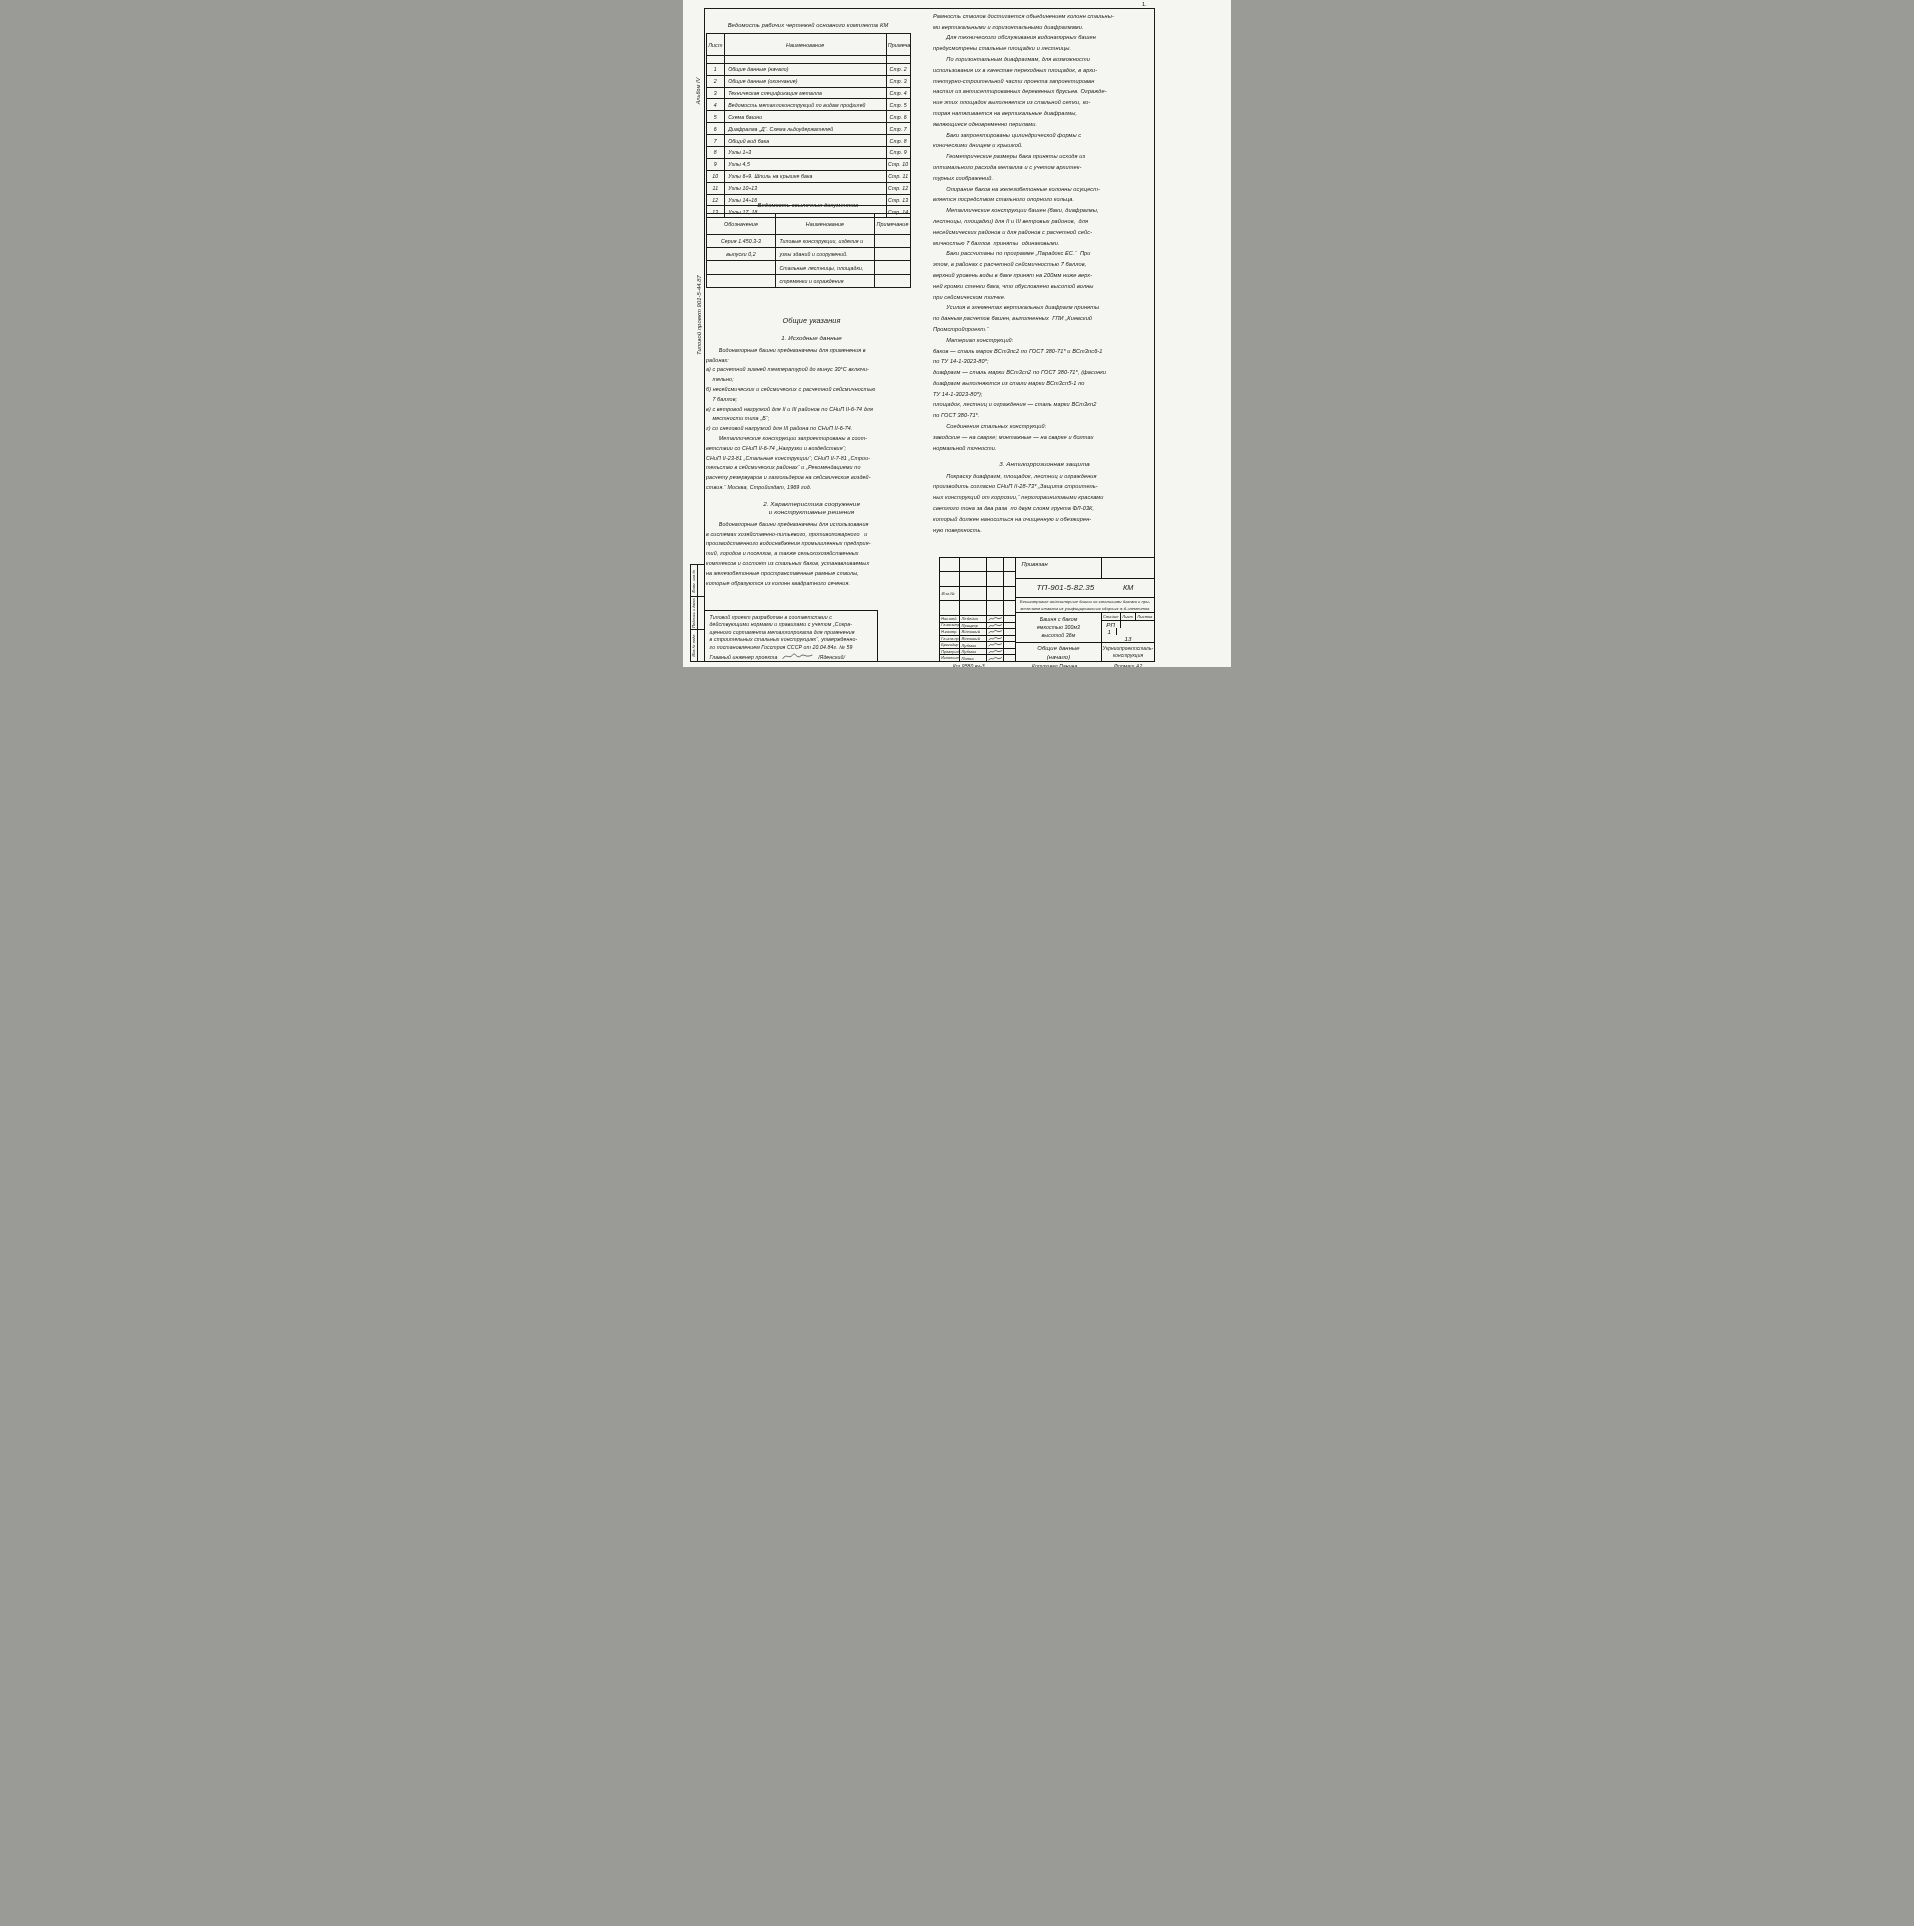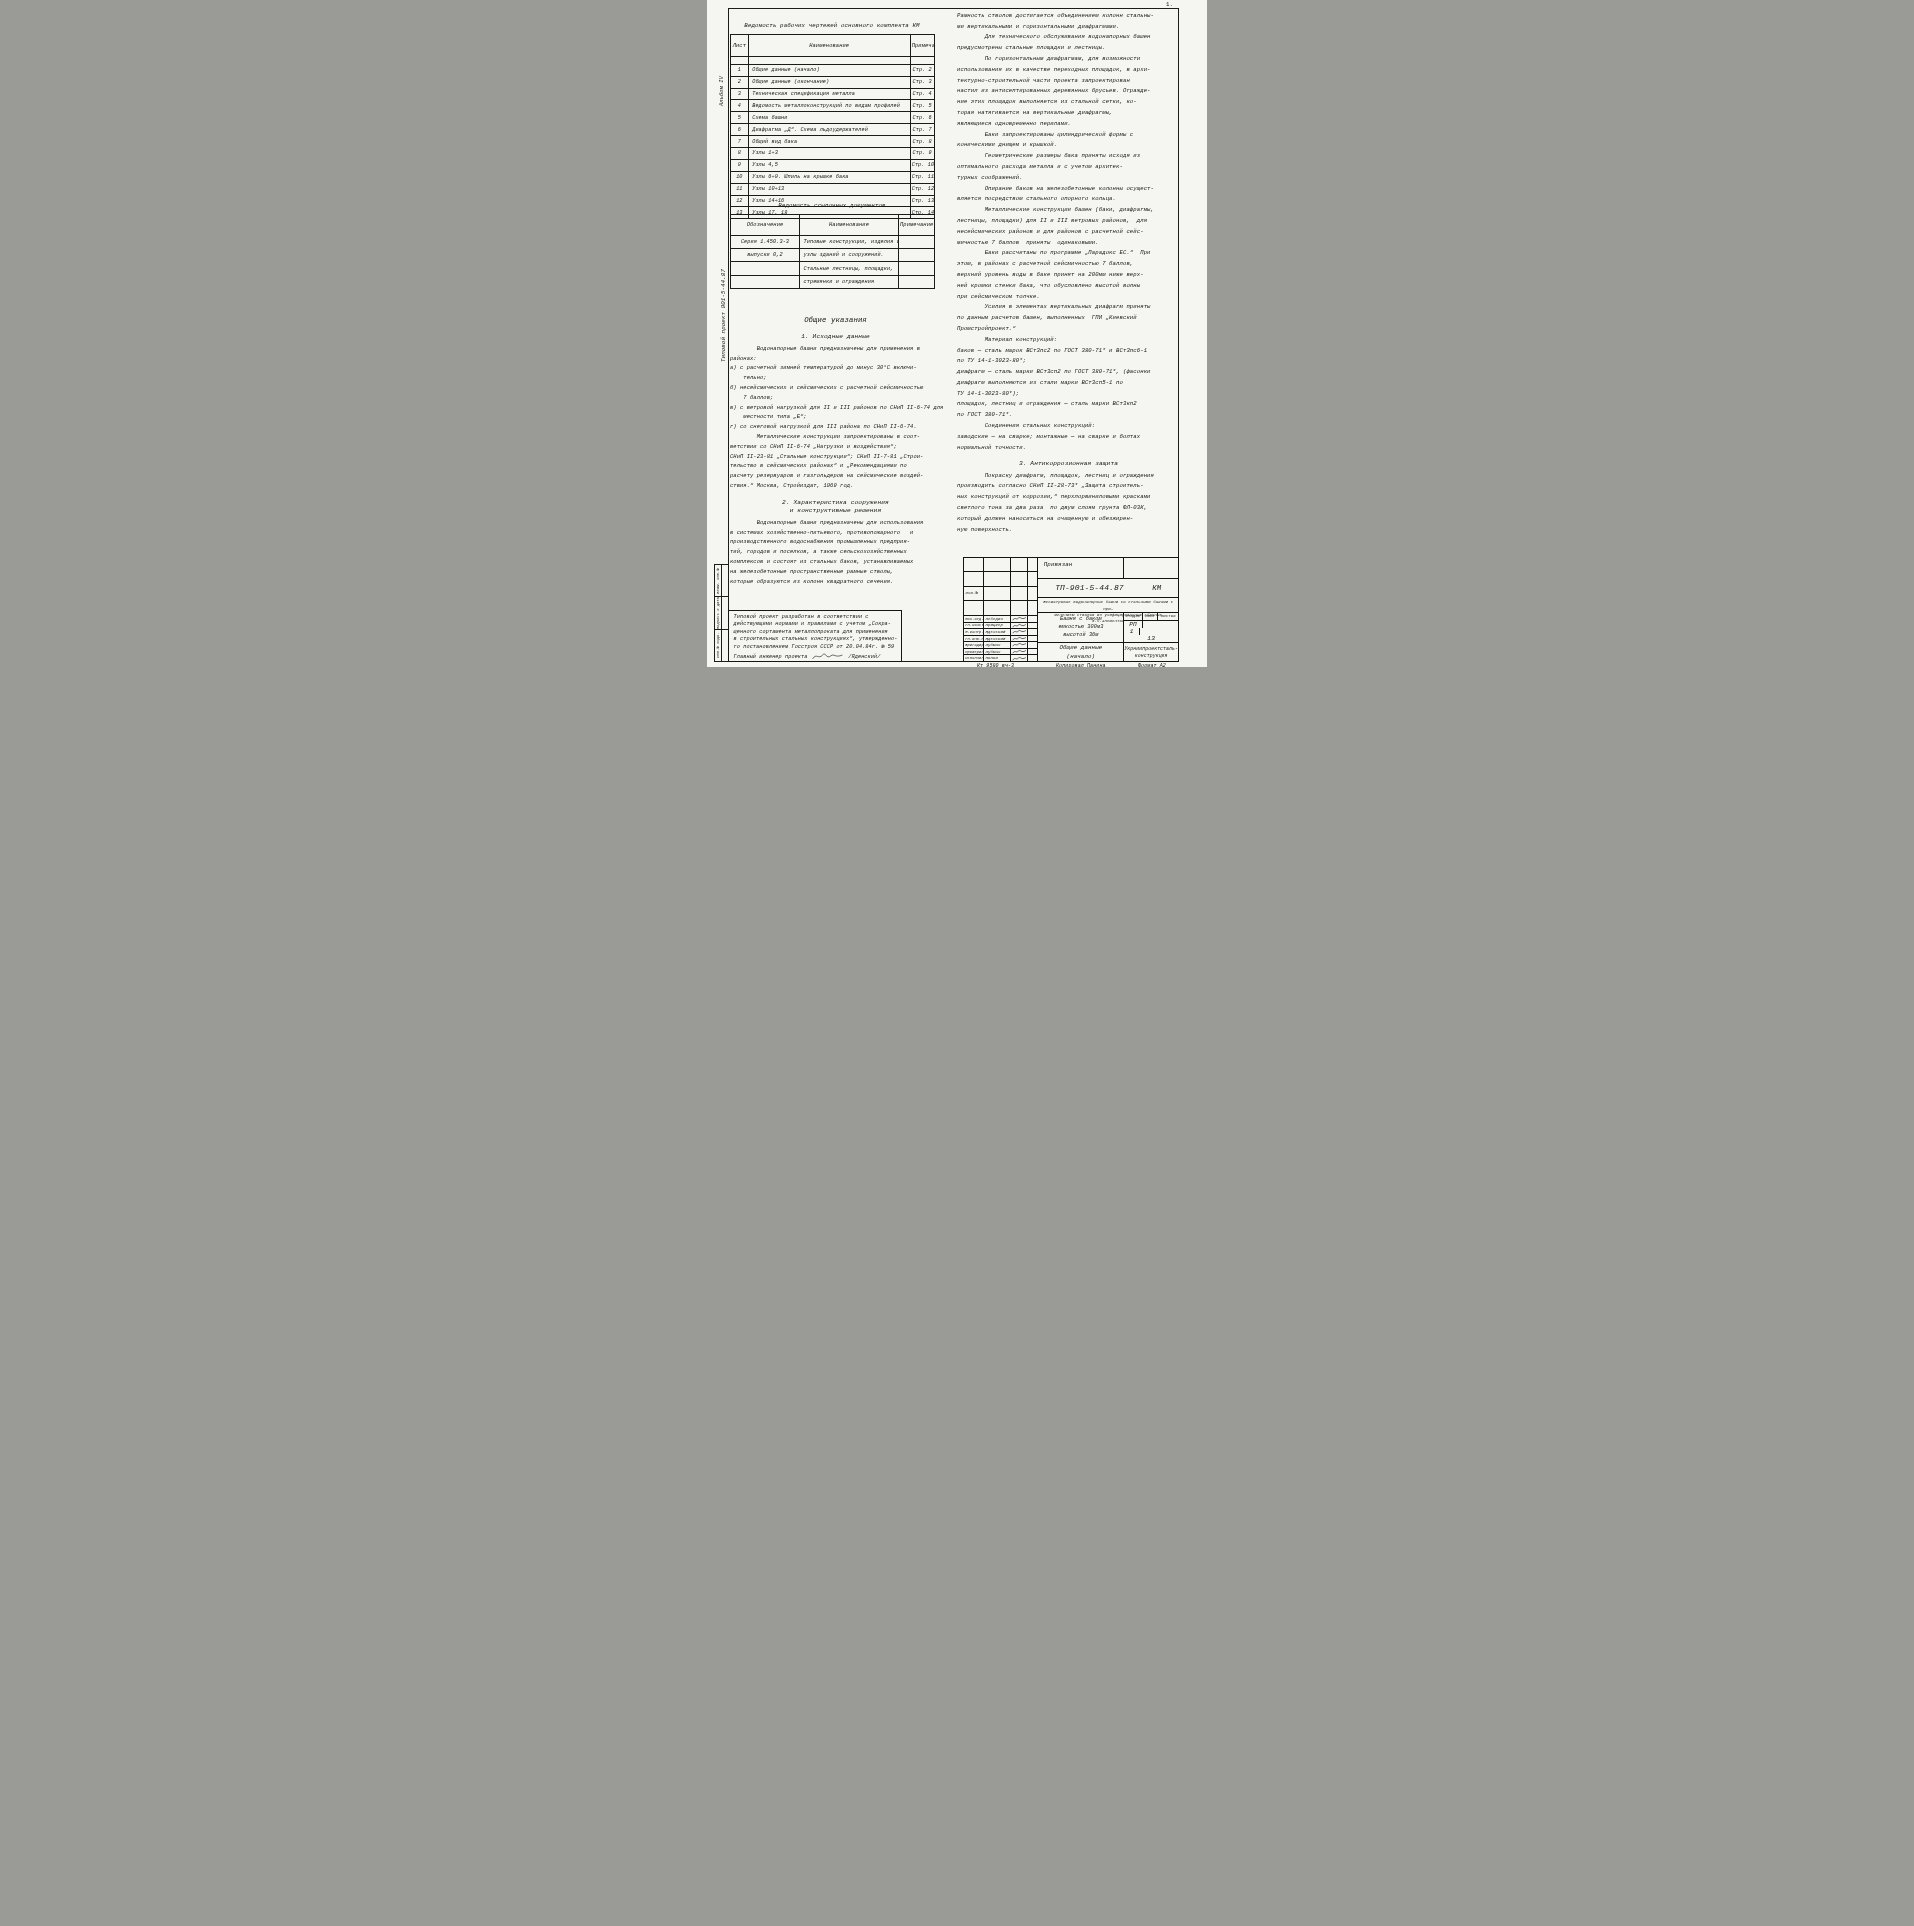--- a/index.html
+++ b/index.html
@@ -1,19 +1,19 @@
 <!DOCTYPE html>
 <html style="font-size:6.2px"><head>
 <meta charset="utf-8">
 <style>
   html,body{margin:0;padding:0;background:#9a9a97;}
   .sheet{
-    position:relative;width:500px;height:667px;margin:0 auto;
+    position:relative;width:548px;height:667px;margin:0 auto;
     background:#f5f5f1;color:#181818;overflow:hidden;
-    font-family:Liberation Mono, monospace;font-style:italic;letter-spacing:0.1px;
+    font-family:Liberation Sans, sans-serif;font-style:italic;letter-spacing:0.1px;
   }
   .frame{position:absolute;left:21px;top:8px;width:451px;height:654px;
     border:1.2px solid #1b1b1b;box-sizing:border-box;}
   .corner-mark{position:absolute;left:459px;top:1.2px;font-size:5.8px;font-style:normal;}
   
   .vlab{position:absolute;white-space:nowrap;text-align:center;transform:rotate(-90deg);}
   .vlab.album{left:-9.6px;top:88px;width:50px;font-size:5.4px;}
   .vlab.project{left:-46px;top:312px;width:124px;font-size:5.8px;}
   .stamp{position:absolute;left:7.3px;top:564px;width:14.6px;height:98px;
     border:0.8px solid #1b1b1b;box-sizing:border-box;display:flex;flex-direction:column;}
@@ -483,21 +483,21 @@
             <span class="c dt"></span>
           </div>
         </div>
     </div>
     <div class="tb-right">
       <div class="rowA">
         <div class="cellA1">Привязан</div>
         <div class="cellA2"></div>
       </div>
       <div class="rowB">
-        <span class="docnum">ТП-901-5-44.87</span>
+        <span class="docnum">ТП-901-5-82.35</span>
         <span class="doccode">КМ</span>
       </div>
       <div class="rowC">
         <div>Бесшатровые водонапорные башни со стальными баками с при-</div>
         <div>менением стволов из унифицированных сборных ж.б.элементов</div>
       </div>
       <div class="rowD">
         <div class="obj">
           <div>Башня с баком</div>
           <div>емкостью 300м3</div>

